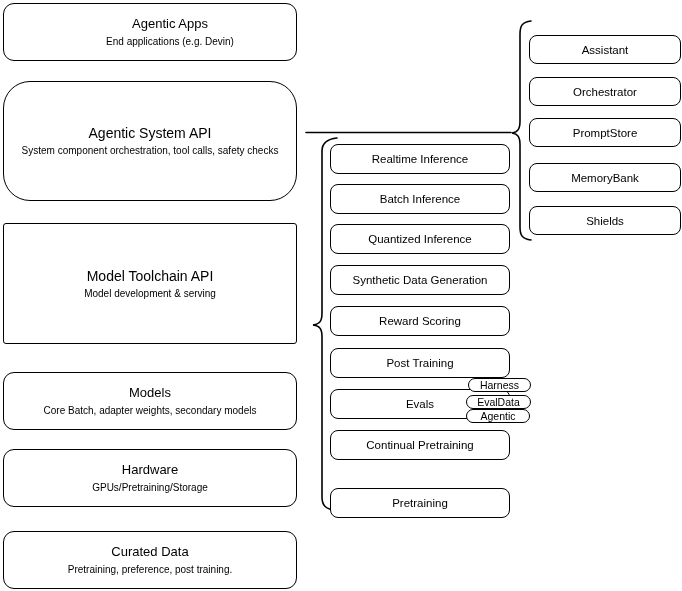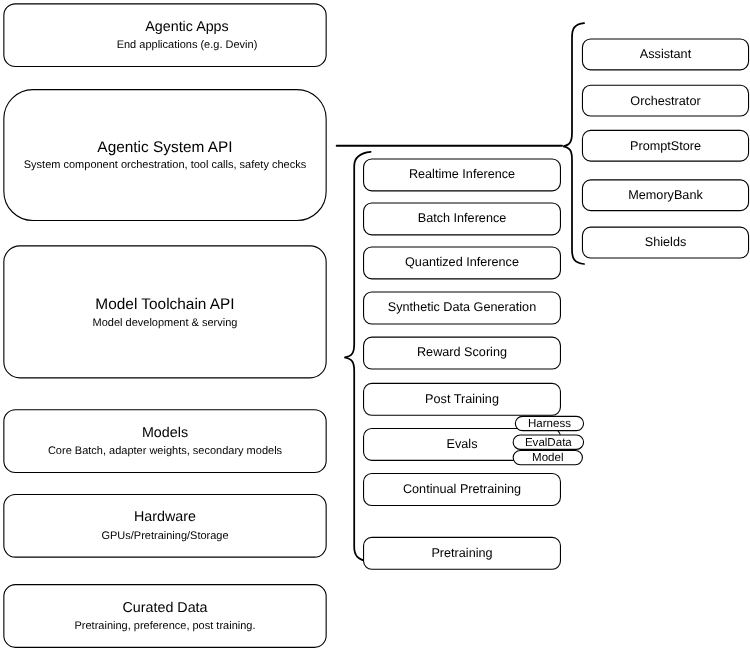--- a/index.html
+++ b/index.html
@@ -35,21 +35,21 @@
     align-items: center;
     justify-content: center;
     text-align: center;
     box-sizing: border-box;
   }
   .lbox .title   { font-size: 13px; line-height: 16px; }
   .lbox .subtitle{ font-size: 10px; line-height: 13px; margin-top: 3px; }
   #lb0 { top: 3px;   height: 58px; padding-left: 40px; }
   #lb1 { top: 81px;  height: 120px; border-radius: 27px; }
   #lb1 .title, #lb2 .title { font-size: 14px; }
-  #lb2 { top: 223px; height: 121px; border-radius: 15px; }
+  #lb2 { top: 223px; height: 121px; border-radius: 3px; }
   #lb3 { top: 372px; height: 58px; }
   #lb4 { top: 449px; height: 58px; }
   #lb5 { top: 531px; height: 58px; }
   
   .mbox {
     position: absolute;
     left: 330px;
     width: 180px;
     height: 30px;
     border: 1.5px solid #000;
@@ -169,21 +169,21 @@
     <span>Pretraining</span>
   </div>
 
   <div class="pill" id="p0">
     <span>Harness</span>
   </div>
   <div class="pill" id="p1">
     <span>EvalData</span>
   </div>
   <div class="pill" id="p2">
-    <span>Model</span>
+    <span>Agentic</span>
   </div>
 
   <div class="rbox" id="r0">
     <span>Assistant</span>
   </div>
   <div class="rbox" id="r1">
     <span>Orchestrator</span>
   </div>
   <div class="rbox" id="r2">
     <span>PromptStore</span>

